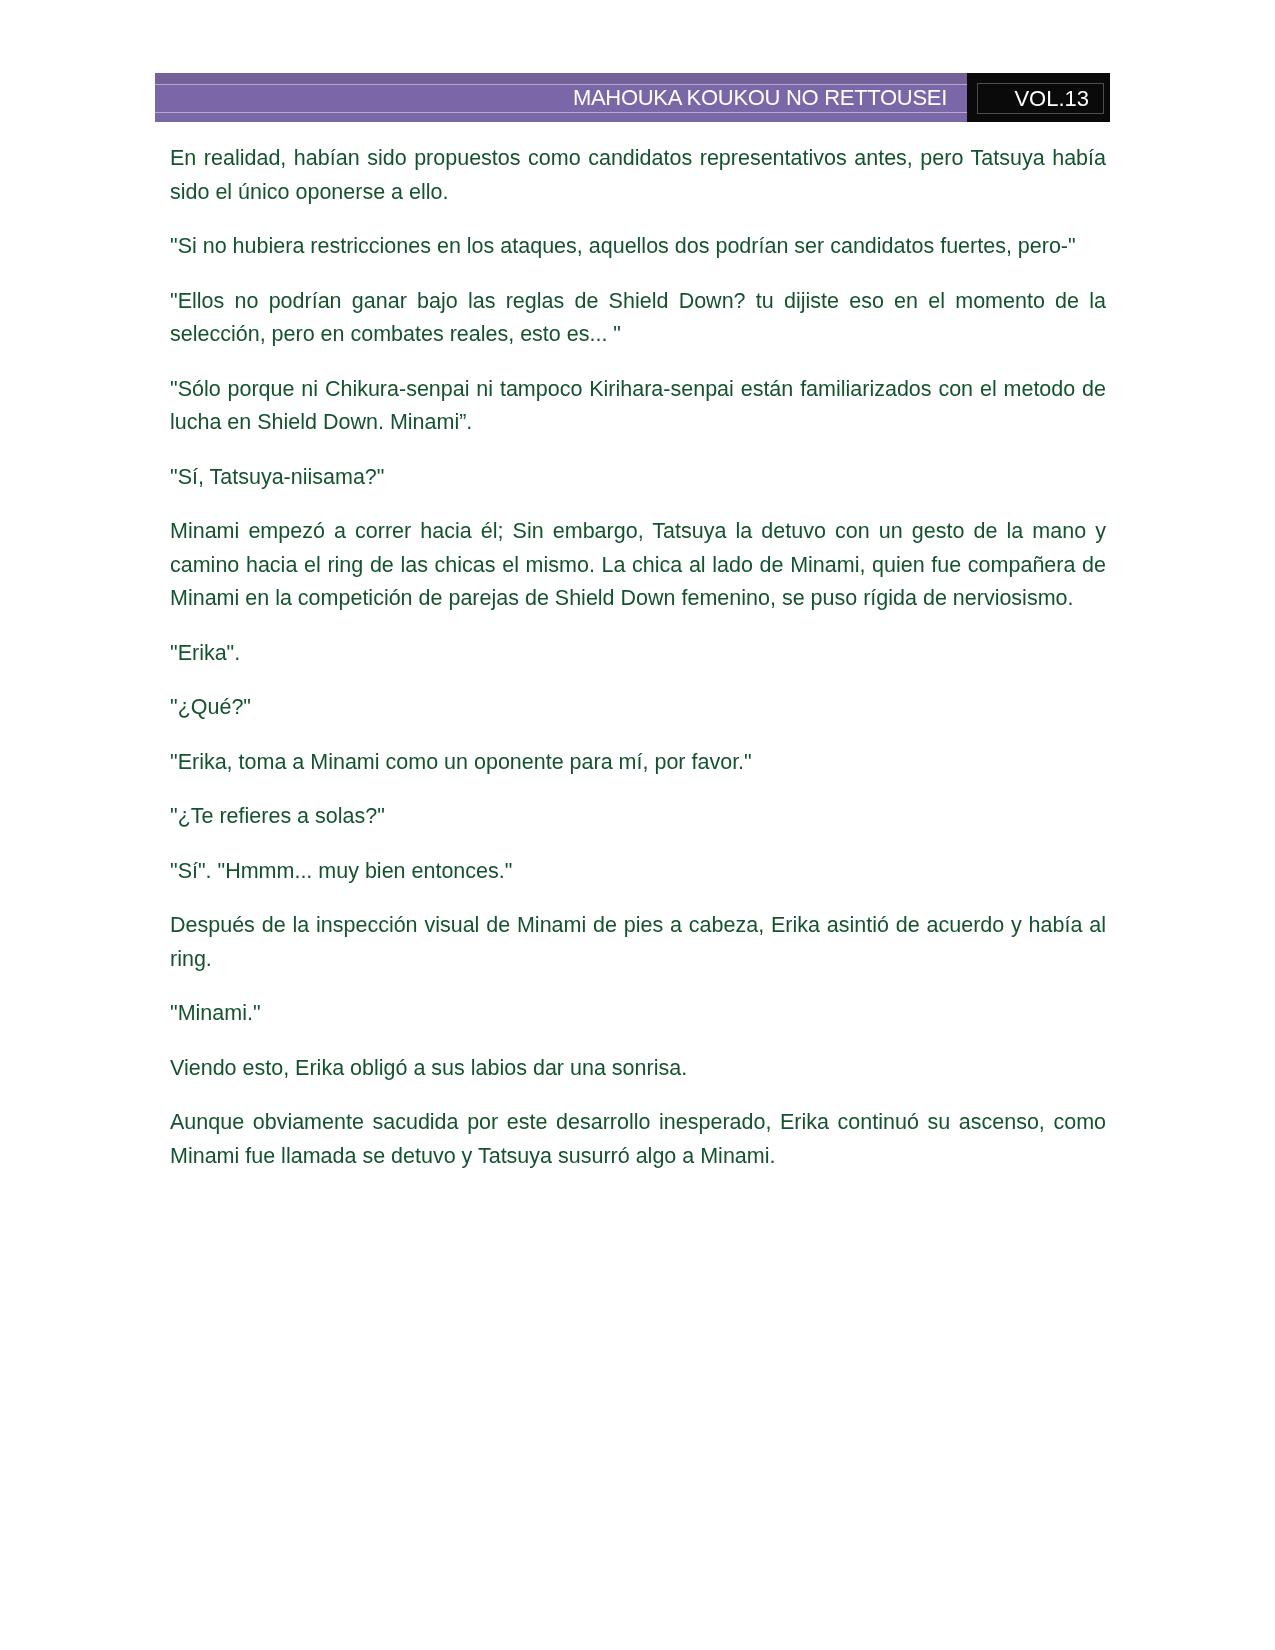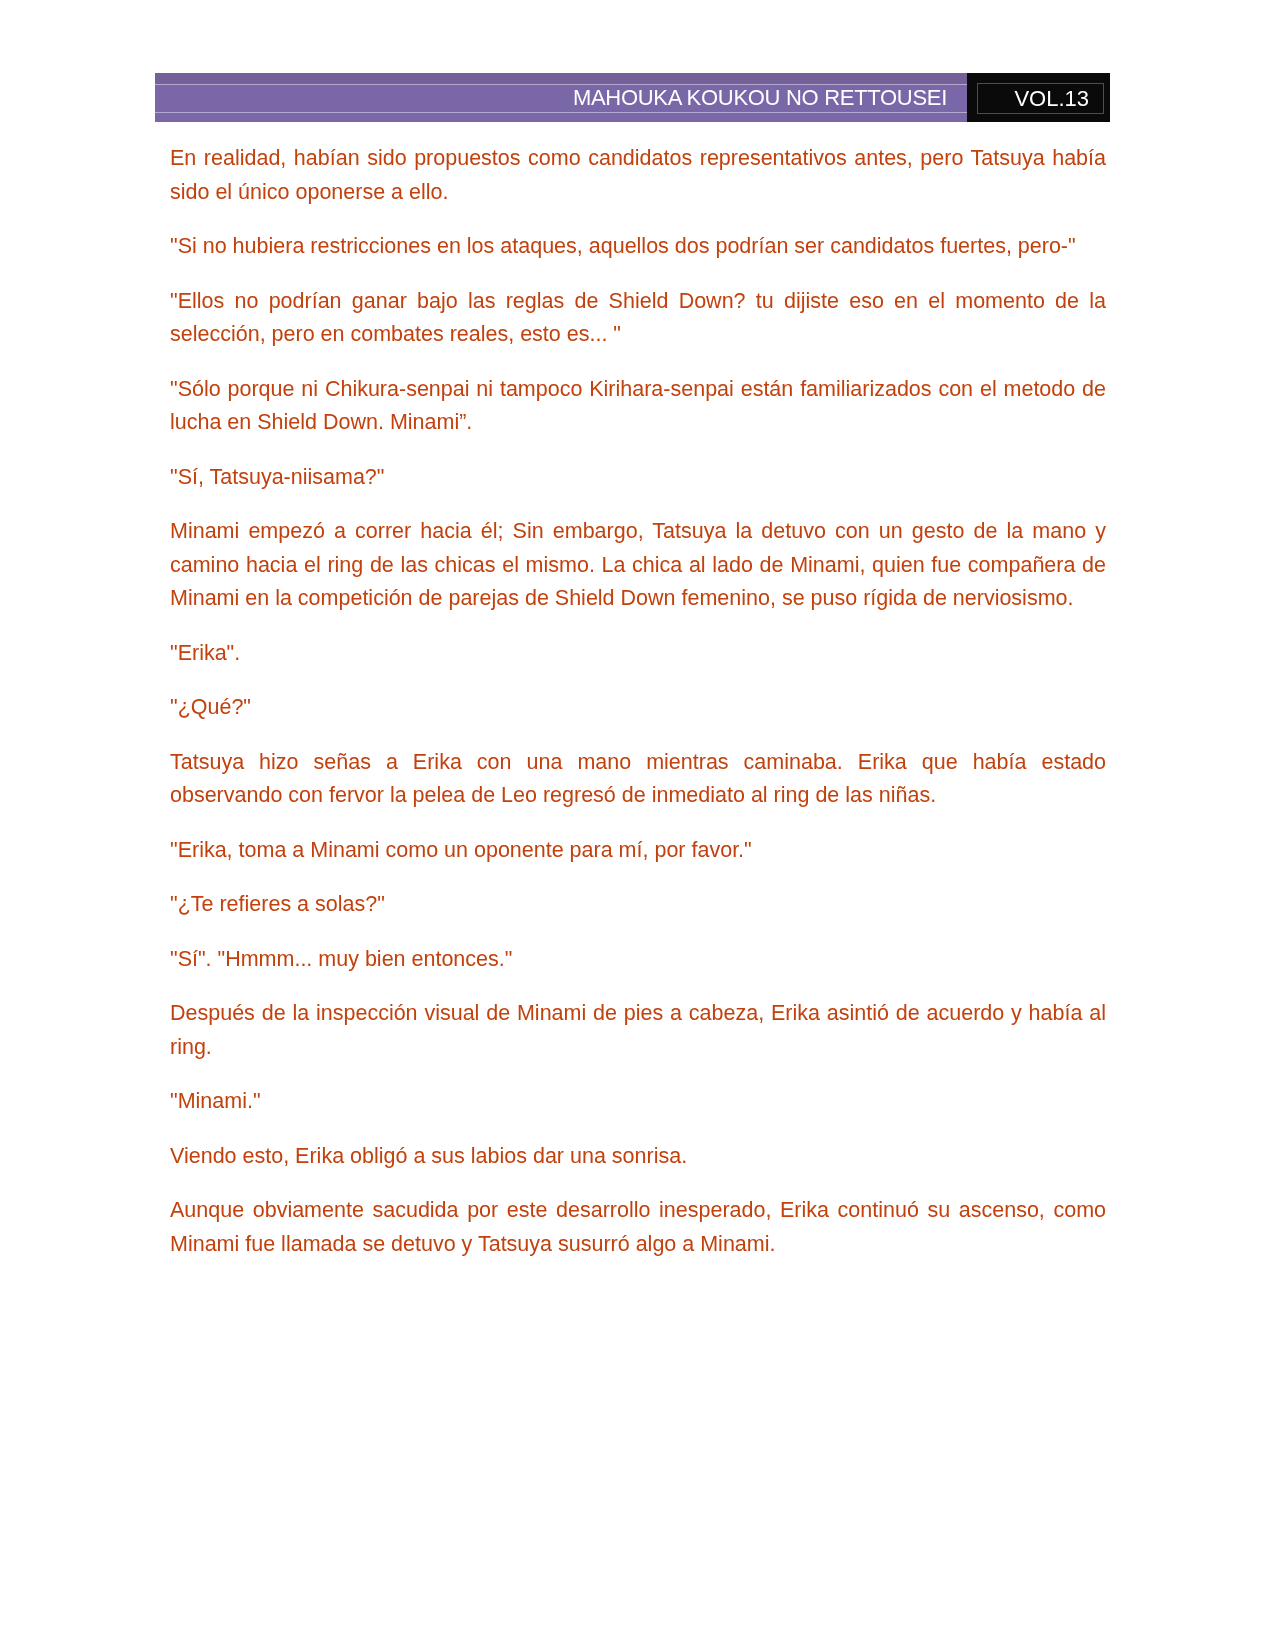--- a/index.html
+++ b/index.html
@@ -88,21 +88,21 @@
   .content {
     position: absolute;
     left: 170px;
     top: 142px;
     width: 936px;
   }
   .content p {
     margin: 0 0 21px 0;
     font-size: 21.5px;
     line-height: 33.5px;
-    color: #c2410c;
+    color: #14532d;
     text-align: justify;
   }
 </style>
 </head>
 <body>
 
 <div class="page">
 
   <header class="header-bar">
     <div class="header-title-cell">
@@ -118,21 +118,20 @@
 
   <main class="content">
     <p>En realidad, habían sido propuestos como candidatos representativos antes, pero Tatsuya había sido el único oponerse  a ello.</p>
     <p>"Si no hubiera restricciones en los ataques, aquellos dos podrían ser  candidatos fuertes, pero-"</p>
     <p>"Ellos no podrían ganar bajo las reglas de Shield Down? tu dijiste eso en el momento de la selección, pero en combates reales, esto es... "</p>
     <p>"Sólo porque ni Chikura-senpai ni tampoco Kirihara-senpai están familiarizados con el metodo de lucha en Shield Down. Minami”.</p>
     <p>"Sí, Tatsuya-niisama?"</p>
     <p>Minami empezó a correr hacia él; Sin embargo, Tatsuya la detuvo con un gesto de la mano y camino hacia el ring de las chicas el mismo. La chica al lado de Minami, quien fue compañera de Minami en  la competición de parejas de Shield Down femenino, se puso rígida de nerviosismo.</p>
     <p>"Erika".</p>
     <p>"¿Qué?"</p>
-    <p>Tatsuya hizo señas a Erika con una mano mientras caminaba. Erika que había estado observando con fervor la pelea de Leo regresó de inmediato al ring de las niñas.</p>
     <p>"Erika, toma a Minami como un oponente para mí, por favor."</p>
     <p>"¿Te refieres a solas?"</p>
     <p>"Sí". "Hmmm... muy bien entonces."</p>
     <p>Después de la inspección visual de Minami de pies a cabeza, Erika asintió de acuerdo y había al ring.</p>
     <p>"Minami."</p>
     <p>Viendo esto, Erika obligó a sus labios dar una sonrisa.</p>
     <p>Aunque obviamente sacudida por este desarrollo inesperado, Erika continuó su ascenso, como Minami fue llamada se detuvo y Tatsuya susurró algo a Minami.</p>
   </main>
 
 </div>

